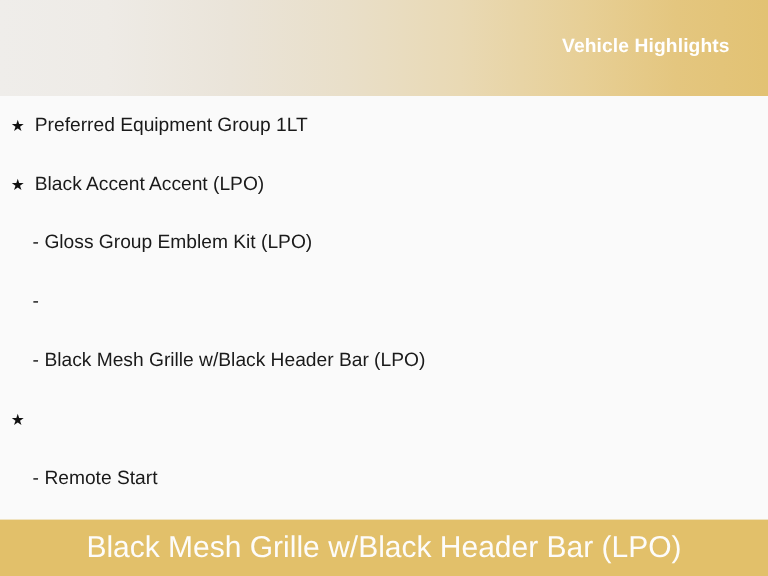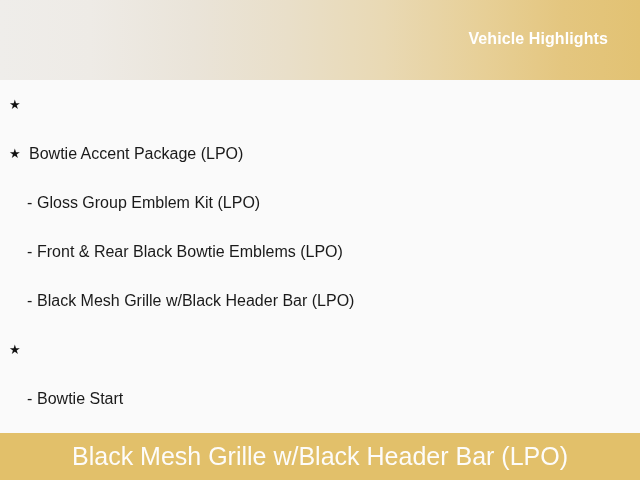--- a/index.html
+++ b/index.html
@@ -119,43 +119,43 @@
 
 <div id="page">
 
   <div id="header">
     <div id="header-title">Vehicle Highlights</div>
   </div>
 
   <div id="highlights">
       <div class="hl-row level-0" style="top: 0px;">
         <span class="hl-bullet">★</span>
+        <span class="hl-label">Preferred Equipment Group 1LT</span>
       </div>
       <div class="hl-row level-0" style="top: 49px;">
         <span class="hl-bullet">★</span>
-        <span class="hl-label">Bowtie Accent Package (LPO)</span>
+        <span class="hl-label">Black Accent Accent (LPO)</span>
       </div>
       <div class="hl-row level-1" style="top: 98px;">
         <span class="hl-bullet">-</span>
         <span class="hl-label">Gloss Group Emblem Kit (LPO)</span>
       </div>
       <div class="hl-row level-1" style="top: 147px;">
         <span class="hl-bullet">-</span>
-        <span class="hl-label">Front &amp; Rear Black Bowtie Emblems (LPO)</span>
       </div>
       <div class="hl-row level-1" style="top: 196px;">
         <span class="hl-bullet">-</span>
         <span class="hl-label">Black Mesh Grille w/Black Header Bar (LPO)</span>
       </div>
       <div class="hl-row level-0" style="top: 245px;">
         <span class="hl-bullet">★</span>
       </div>
       <div class="hl-row level-1" style="top: 294px;">
         <span class="hl-bullet">-</span>
-        <span class="hl-label">Bowtie Start</span>
+        <span class="hl-label">Remote Start</span>
       </div>
     </div>
 
   <div id="footer">
     <div id="footer-caption">Black Mesh Grille w/Black Header Bar (LPO)</div>
   </div>
 
 </div>
 
 </body></html>

